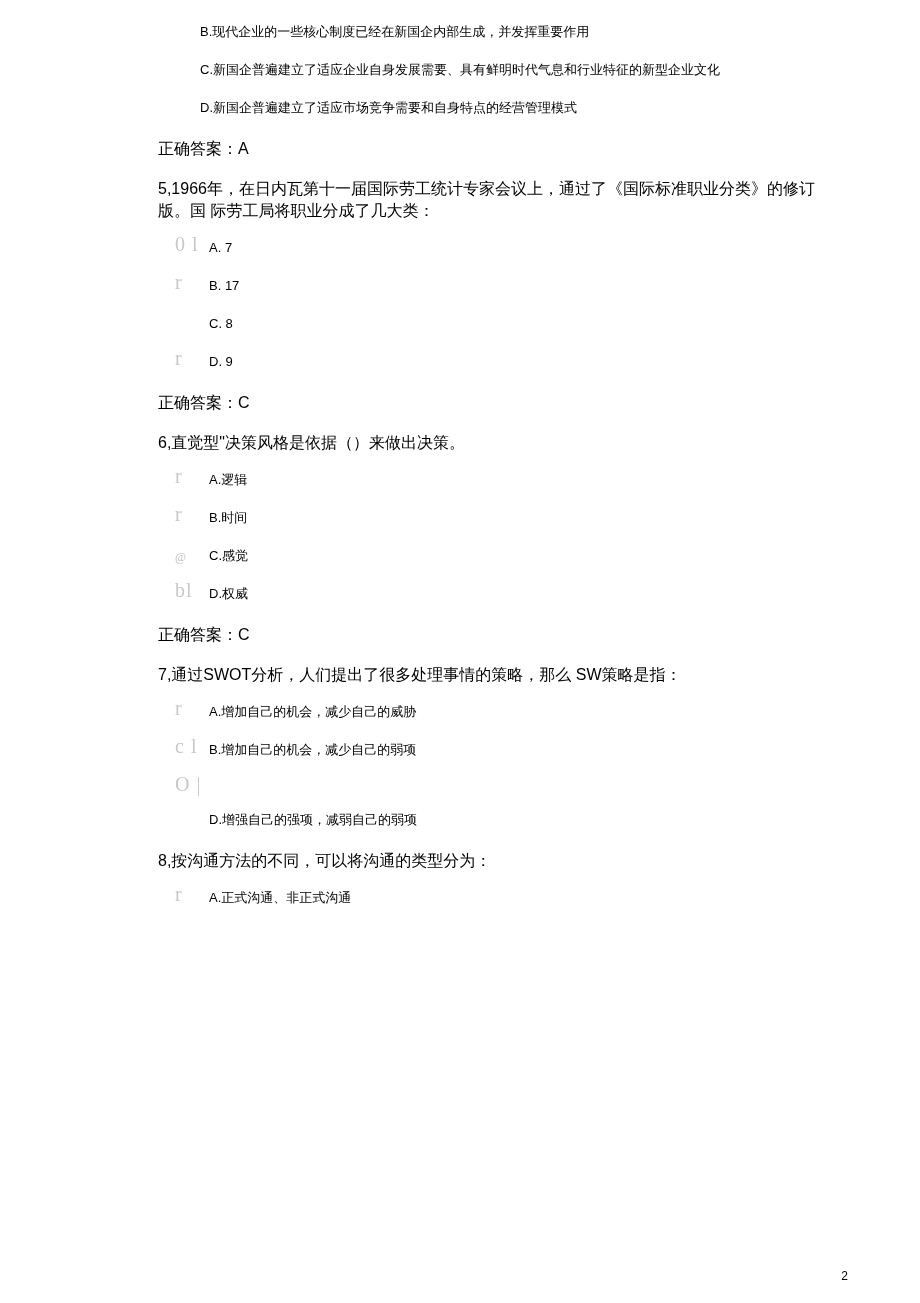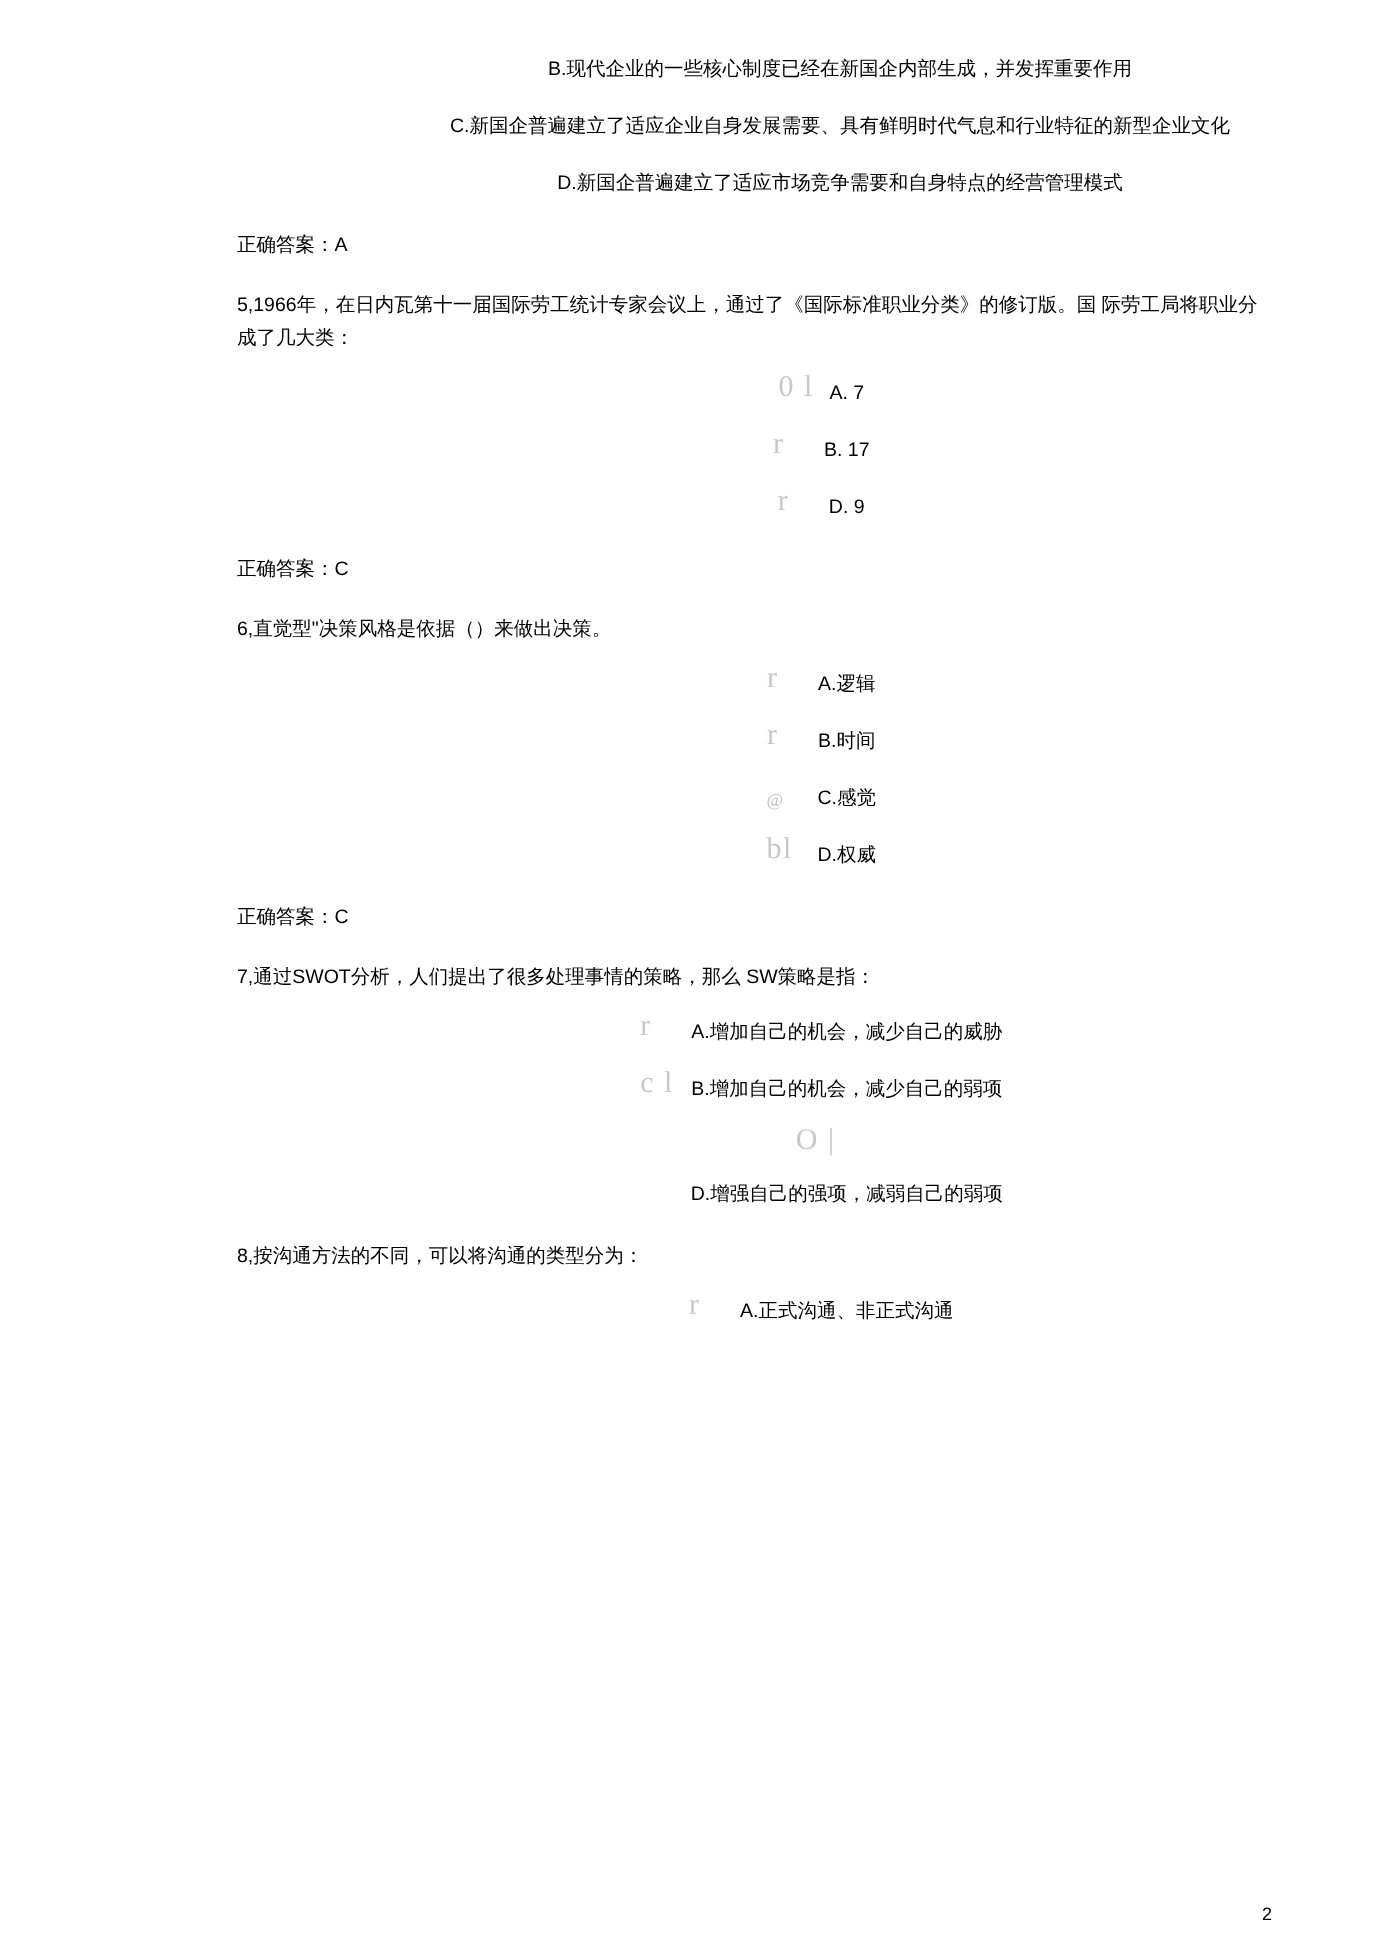--- a/index.html
+++ b/index.html
@@ -14,23 +14,21 @@
     width: 920px;
     min-height: 1303px;
     position: relative;
     box-sizing: border-box;
     padding: 20px 0 40px 0;
   }
   .option-row {
     display: flex;
     align-items: flex-start;
     margin-left: 175px;
-    margin-top: 14px;
     margin-bottom: 14px;
-    justify-content: center;
   }
   .option-row.no-marker {
     margin-left: 200px;
   }
   .marker {
     font-family: "Times New Roman", serif;
     font-size: 20px;
     color: #c8c8c8;
     width: 34px;
     line-height: 20px;
@@ -47,21 +45,21 @@
     font-family: "Microsoft YaHei", Arial, sans-serif;
     font-size: 13px;
     color: #000000;
     line-height: 24px;
   }
   .opt-label-indent {
     margin-left: 0;
   }
   .answer-line, .question-line {
     font-family: "Microsoft YaHei", "SimSun", sans-serif;
-    font-size: 13px;
+    font-size: 16px;
     color: #000000;
     margin-left: 158px;
     margin-right: 80px;
     margin-top: 18px;
     margin-bottom: 14px;
     line-height: 22px;
   }
   .page-num {
     position: absolute;
     right: 72px;
@@ -89,20 +87,24 @@
 
   <div class="question-line">5,1966年，在日内瓦第十一届国际劳工统计专家会议上，通过了《国际标准职业分类》的修订版。国 际劳工局将职业分成了几大类：</div>
 
   <div class="option-row">
     <span class="marker">0 l</span>
     <span class="opt-label opt-label-indent">A.  7</span>
   </div>
   <div class="option-row">
     <span class="marker">r</span>
     <span class="opt-label opt-label-indent">B.  17</span>
+  </div>
+  <div class="option-row">
+    <span class="marker"></span>
+    <span class="opt-label opt-label-indent">C. 8</span>
   </div>
   <div class="option-row">
     <span class="marker">r</span>
     <span class="opt-label opt-label-indent">D.  9</span>
   </div>
   <div class="answer-line">正确答案：C</div>
 
   <div class="question-line">6,直觉型"决策风格是依据（）来做出决策。</div>
 
   <div class="option-row">

